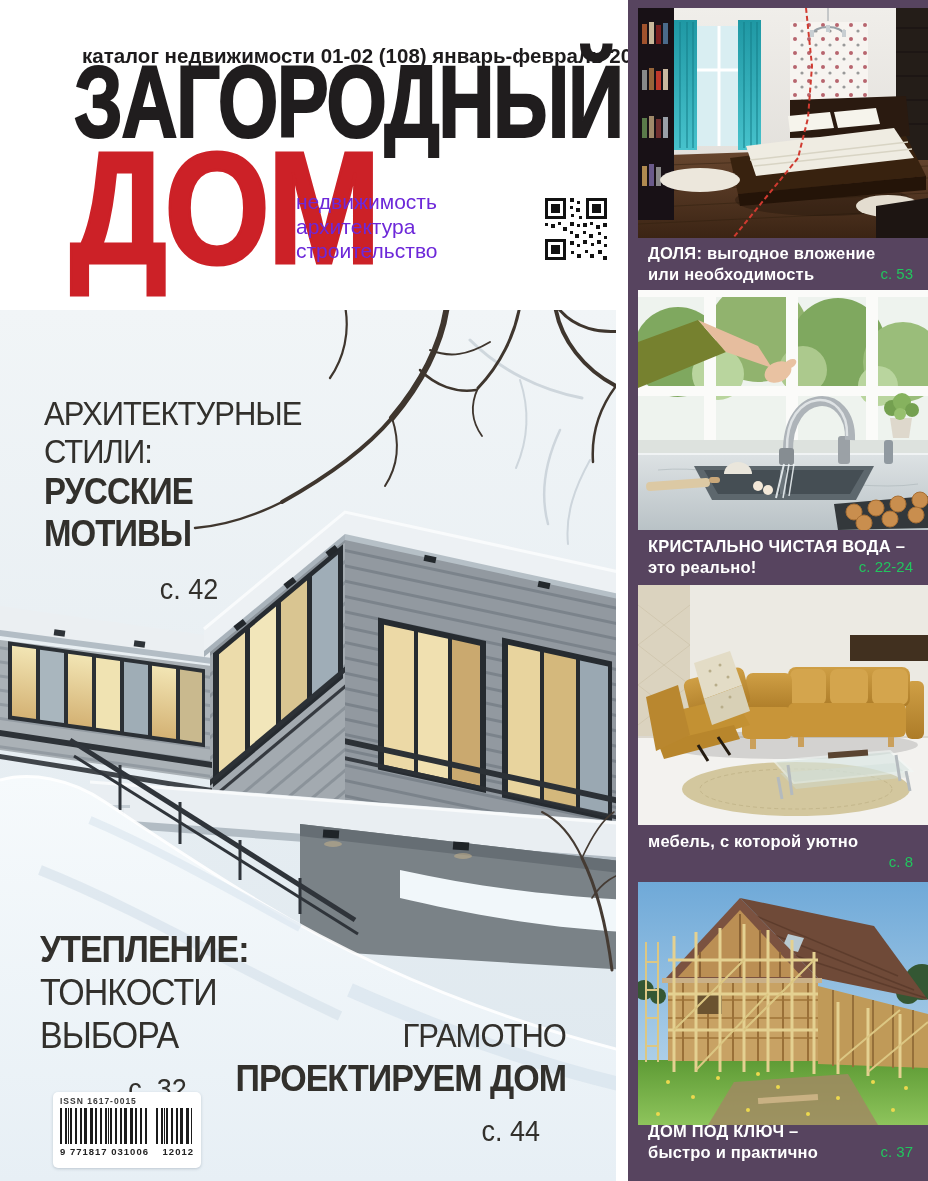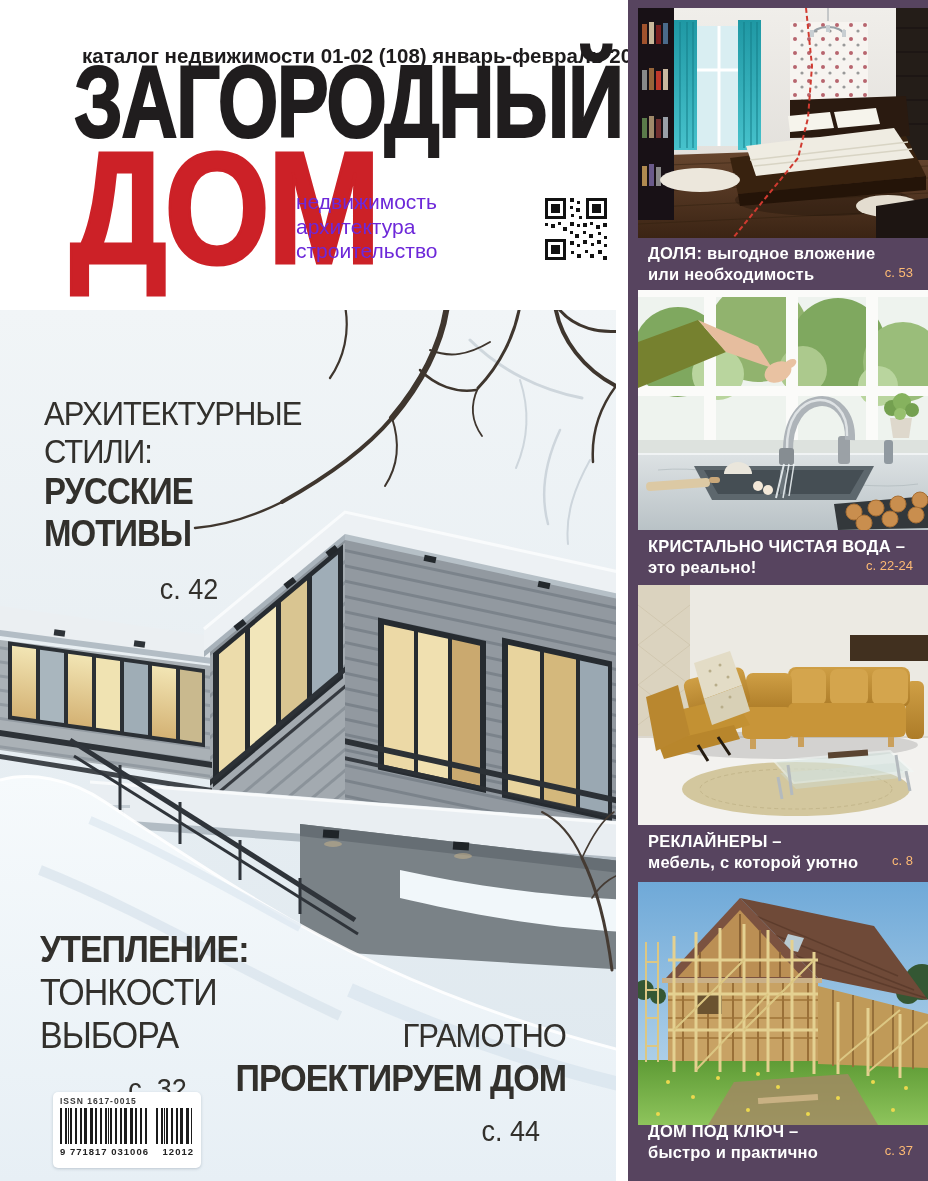--- a/index.html
+++ b/index.html
@@ -42,21 +42,21 @@
         background-image:repeating-linear-gradient(90deg,#1b1b1b 0 2px,transparent 2px 5px),
                          repeating-linear-gradient(90deg,#1b1b1b 0 1px,transparent 1px 8px);}
   .bars.g1{width:88px;}
   .bars.g2{width:36px;}
   .digits{display:flex;justify-content:space-between;font-size:9.5px;color:#222;margin-top:2px;letter-spacing:1px;}
   
   .sidebar{position:absolute;left:628px;top:0;width:328px;height:1181px;background:#57445f;}
   .panel-photo{position:absolute;left:10px;width:290px;overflow:hidden;}
   .caption{position:absolute;left:0;width:300px;height:50px;padding:3px 0 0 20px;box-sizing:border-box;color:#fff;}
   .caption .c1,.caption .c2{font-size:16.5px;font-weight:bold;line-height:21px;letter-spacing:0.2px;}
-  .caption .cpage{position:absolute;right:15px;top:25px;font-size:13px;font-weight:normal;color:#fdba74;}
+  .caption .cpage{position:absolute;right:15px;top:25px;font-size:15px;font-weight:normal;color:#22c55e;}
 </style>
 </head>
 <body>
 
 <div class="main-col">
 
   <div class="masthead">
     <div class="issue-line">каталог недвижимости 01-02 (108) январь-февраль 2013</div>
     <div class="title-top">ЗАГОРОДНЫЙ</div>
     <div class="title-bottom" style="color:#cc2127">ДОМ</div>
@@ -529,21 +529,20 @@
             <line x1="150" y1="180" x2="154" y2="210"></line>
             <line x1="258" y1="170" x2="262" y2="196"></line>
             <line x1="268" y1="186" x2="272" y2="206"></line>
             <line x1="140" y1="192" x2="144" y2="214"></line>
           </g>
         <rect x="190" y="166" width="40" height="6" fill="#5a4430" transform="rotate(-4 210 169)"></rect>
       </g>
     </svg>
   </div>
   <div class="caption" style="top:828px;">
-    <div class="c1">РЕКЛАЙНЕРЫ –</div>
     <div class="c2">мебель, с которой уютно</div>
     <div class="cpage">с. 8</div>
   </div>
 
   <div class="panel-photo" style="top:882px;height:243px;">
     <svg width="290" height="243" viewBox="0 0 290 243">
       <defs>
         <linearGradient id="csky" x1="0" y1="0" x2="0" y2="1">
             <stop offset="0" stop-color="#6fa9d8"></stop>
             <stop offset="1" stop-color="#c2dcee"></stop>

